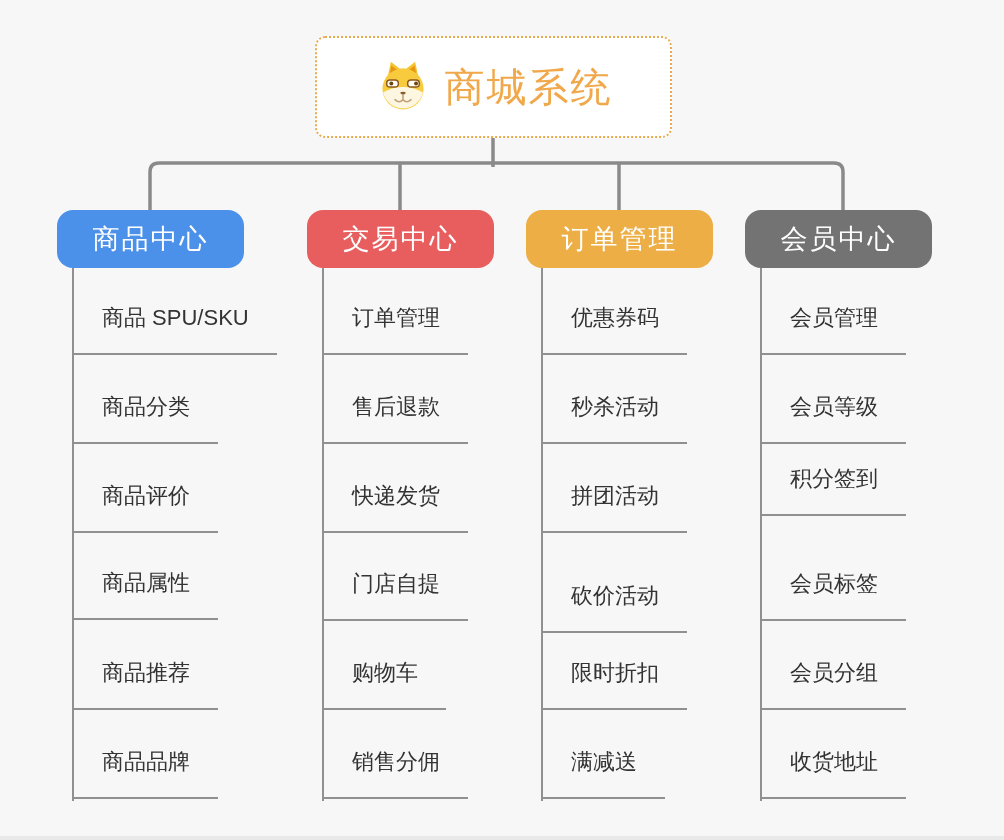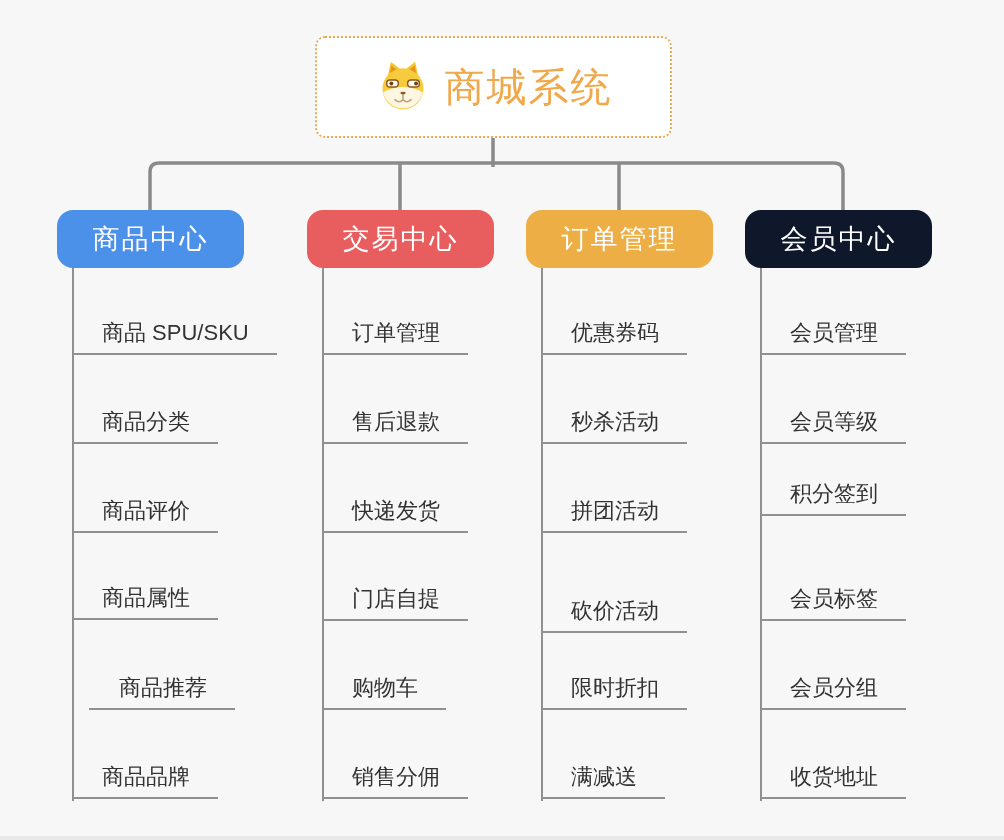--- a/index.html
+++ b/index.html
@@ -45,21 +45,21 @@
   .branch-children{
     position:absolute;top:268px;width:260px;height:535px;
   }
   .col-line{
     position:absolute;left:0;top:0;width:2px;height:533px;
     background:var(--child-line,#909090);
   }
   .child-item{
     position:absolute;left:0;height:38px;box-sizing:border-box;
     display:flex;align-items:flex-end;
-    padding:0 28px 5px 30px;
+    padding:0 28px 20px 30px;
     border-bottom:2px solid var(--child-line,#909090);
     font-size:22px;color:var(--child-text,#333333);
     white-space:nowrap;
   }
 </style>
 </head>
 <body>
 
 <div id="canvas" style="--bg: #f7f7f7; --root-text: #f0a84a; --root-border: #e9a94d; --connector: #8a8a8a; --child-line: #909090; --child-text: #333333;">
 
@@ -86,21 +86,21 @@
     <span class="root-title">商城系统</span>
   </div>
 
 <div class="branch-head" style="left: 57px; background: rgb(75, 144, 233);">商品中心</div>
     <div class="branch-children" style="left: 72px;">
       <div class="col-line"></div>
       <div class="child-item" style="top: 49px;">商品 SPU/SKU</div>
       <div class="child-item" style="top: 138px;">商品分类</div>
       <div class="child-item" style="top: 227px;">商品评价</div>
       <div class="child-item" style="top: 314px;">商品属性</div>
-      <div class="child-item" style="top: 404px; margin-left: 17px;">商品推荐</div>
+      <div class="child-item" style="top: 404px;">商品推荐</div>
       <div class="child-item" style="top: 493px;">商品品牌</div>
     </div>
     <div class="branch-head" style="left: 307px; background: rgb(232, 94, 94);">交易中心</div>
     <div class="branch-children" style="left: 322px;">
       <div class="col-line"></div>
       <div class="child-item" style="top: 49px;">订单管理</div>
       <div class="child-item" style="top: 138px;">售后退款</div>
       <div class="child-item" style="top: 227px;">快递发货</div>
       <div class="child-item" style="top: 315px;">门店自提</div>
       <div class="child-item" style="top: 404px;">购物车</div>
@@ -109,21 +109,21 @@
     <div class="branch-head" style="left: 526px; background: rgb(236, 174, 69);">订单管理</div>
     <div class="branch-children" style="left: 541px;">
       <div class="col-line"></div>
       <div class="child-item" style="top: 49px;">优惠券码</div>
       <div class="child-item" style="top: 138px;">秒杀活动</div>
       <div class="child-item" style="top: 227px;">拼团活动</div>
       <div class="child-item" style="top: 327px;">砍价活动</div>
       <div class="child-item" style="top: 404px;">限时折扣</div>
       <div class="child-item" style="top: 493px;">满减送</div>
     </div>
-    <div class="branch-head" style="left: 745px; background: #0f172a;">会员中心</div>
+    <div class="branch-head" style="left: 745px; background: #737373;">会员中心</div>
     <div class="branch-children" style="left: 760px;">
       <div class="col-line"></div>
       <div class="child-item" style="top: 49px;">会员管理</div>
       <div class="child-item" style="top: 138px;">会员等级</div>
       <div class="child-item" style="top: 210px;">积分签到</div>
       <div class="child-item" style="top: 315px;">会员标签</div>
       <div class="child-item" style="top: 404px;">会员分组</div>
       <div class="child-item" style="top: 493px;">收货地址</div>
     </div>
   </div>

